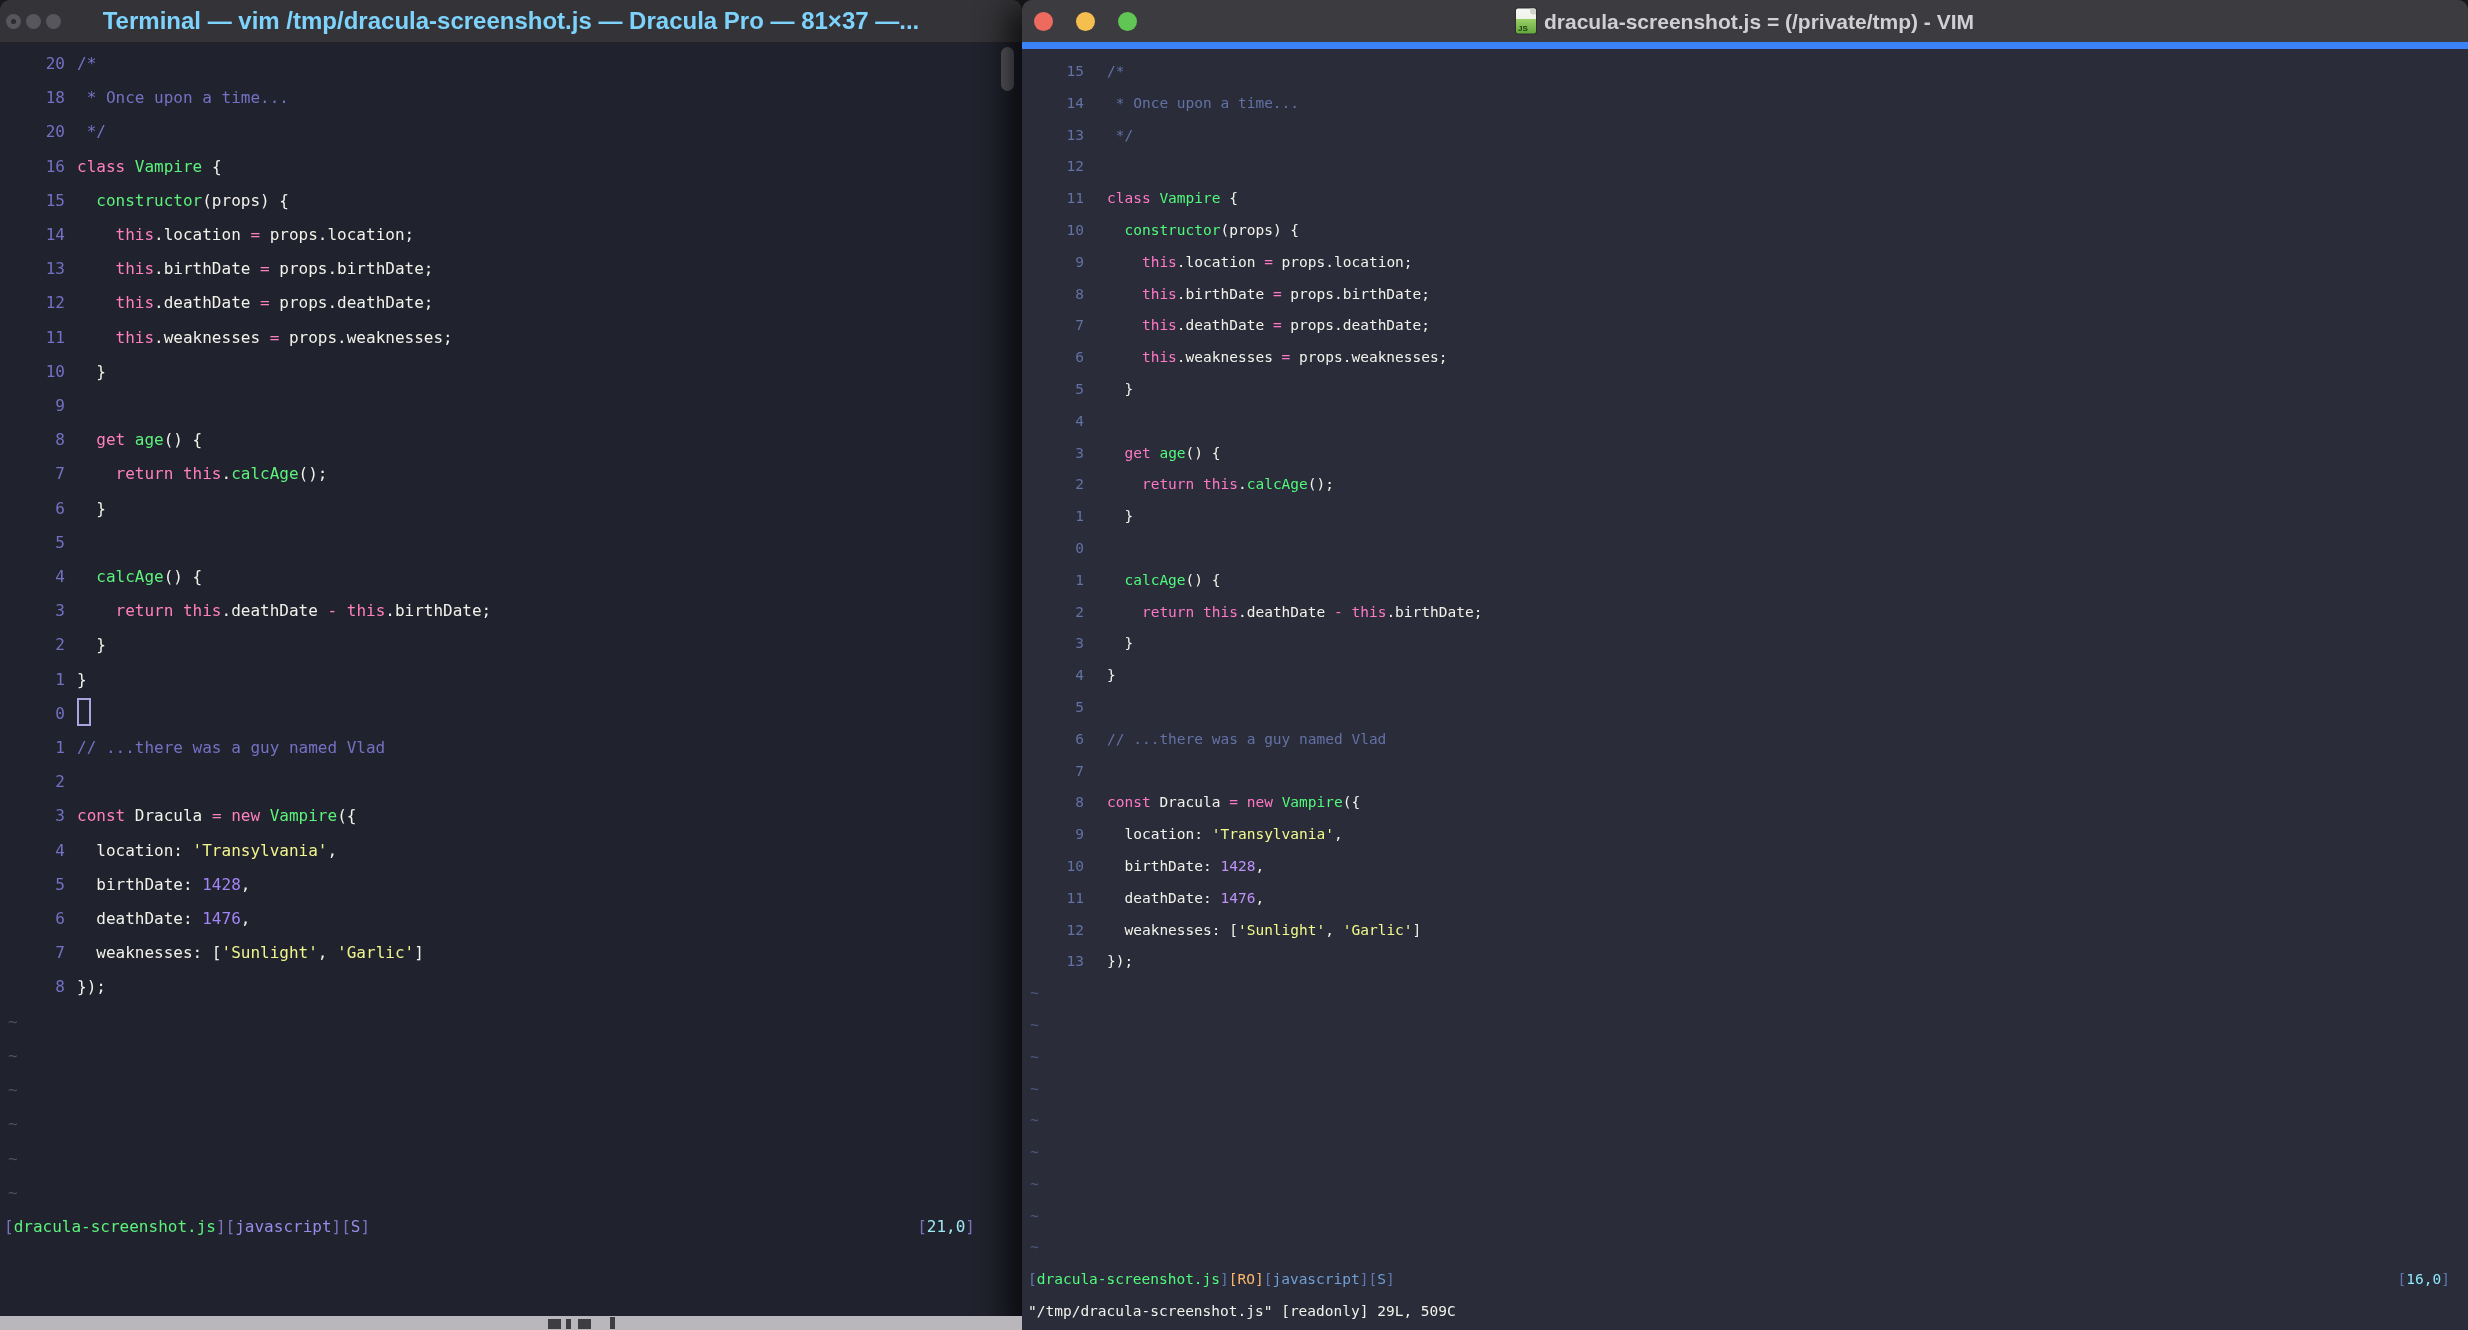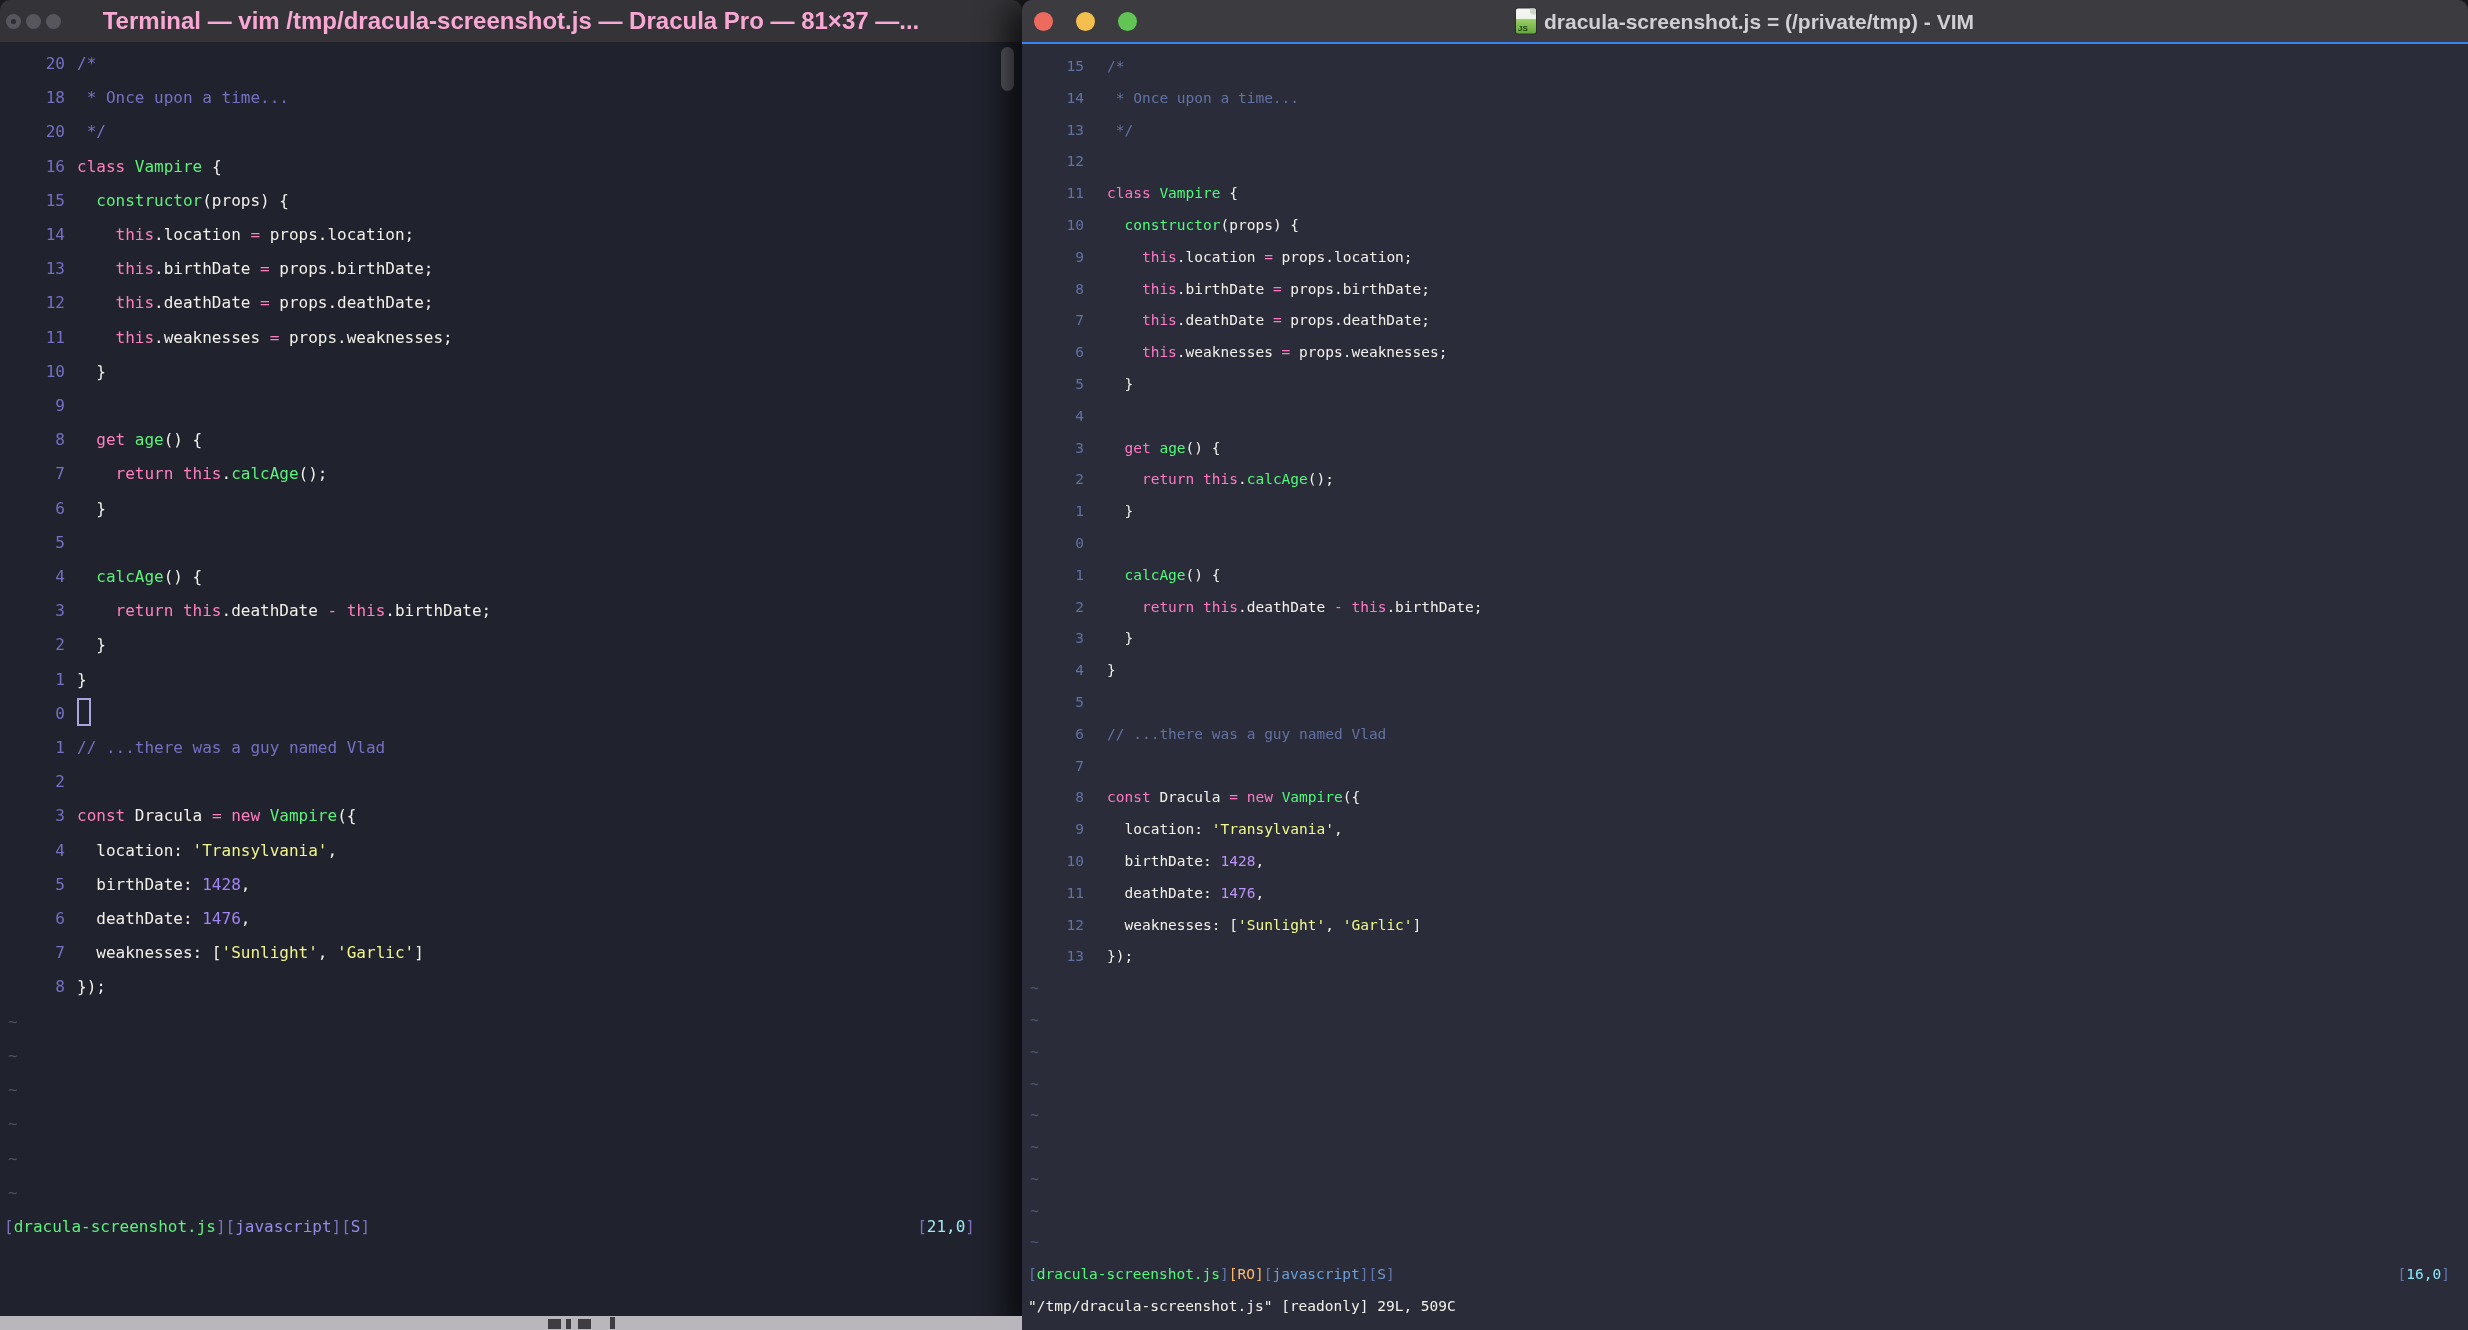--- a/index.html
+++ b/index.html
@@ -2,31 +2,31 @@
 <html><head>
 <meta charset="utf-8">
 <style>
   html,body{margin:0;padding:0;background:#000;width:2468px;height:1330px;overflow:hidden;}
   .screen{position:relative;width:2468px;height:1330px;background:#1a1a1e;}
   .win{position:absolute;border-radius:10px 10px 0 0;overflow:hidden;}
   .w-left{left:0;top:0;width:1022px;height:1316px;background:var(--bg);}
   .w-right{left:1022px;top:0;width:1446px;height:1330px;background:var(--bg);box-shadow:-16px 6px 30px rgba(0,0,0,.65);}
   .tbar{height:42px;position:relative;display:flex;align-items:center;font-family:"Liberation Sans",sans-serif;}
   .w-left .tbar{background:#343438;border-bottom:1px solid #232327;}
-  .w-right .tbar{background:#3B3B40;border-bottom:2px solid #3b82f6;}
+  .w-right .tbar{background:#3B3B40;border-bottom:7px solid #3b82f6;}
   .lights{position:absolute;top:0;height:100%;display:flex;align-items:center;}
   .w-left .lights{left:6px;gap:5px;}
   .w-right .lights{left:12px;gap:23px;}
   .light{border-radius:50%;display:flex;align-items:center;justify-content:center;}
   .w-left .light{width:15px;height:15px;background:#56565C;}
   .w-left .light .dot{width:5px;height:5px;border-radius:50%;background:#2B2B30;}
   .w-right .light{width:19px;height:19px;}
   .l-red{background:#ED6A5F;} .l-yellow{background:#F5BF4F;} .l-green{background:#61C554;}
   .title{position:absolute;left:50%;top:50%;transform:translate(-50%,-50%);white-space:nowrap;display:flex;align-items:center;gap:8px;}
-  .w-left .title{color:#f9a8d4;font-size:24px;font-weight:bold;}
+  .w-left .title{color:#7dd3fc;font-size:24px;font-weight:bold;}
   .w-right .title{color:#D0D0D2;font-size:21px;font-weight:bold;}
   .doc-icon{width:20px;height:25px;background:linear-gradient(180deg,#f7f7f5 0%,#eef3ea 40%,#9ed06a 41%,#63a83c 100%);border-radius:2px;position:relative;display:flex;align-items:flex-end;justify-content:flex-start;box-shadow:0 0 0 1px rgba(0,0,0,.25);}
   .doc-icon .fold{position:absolute;top:0;right:0;width:6px;height:6px;background:#cfd6c9;border-radius:0 2px 0 3px;}
   .doc-icon .js{font-family:"Liberation Sans",sans-serif;font-size:8px;font-weight:bold;color:#1e3d12;padding:0 0 1px 2px;}
   .lines{font-family:"DejaVu Sans Mono","Liberation Mono",monospace;color:var(--fg);}
   .w-left .lines{font-size:16px;line-height:34.2px;padding-top:4px;}
   .w-right .lines{font-size:14.5px;line-height:31.8px;padding-top:7px;}
   .row{display:flex;white-space:pre;}
   .ln{flex:none;text-align:right;color:var(--lnum);padding-left:28px;}
   .w-left .ln{width:37px;}

